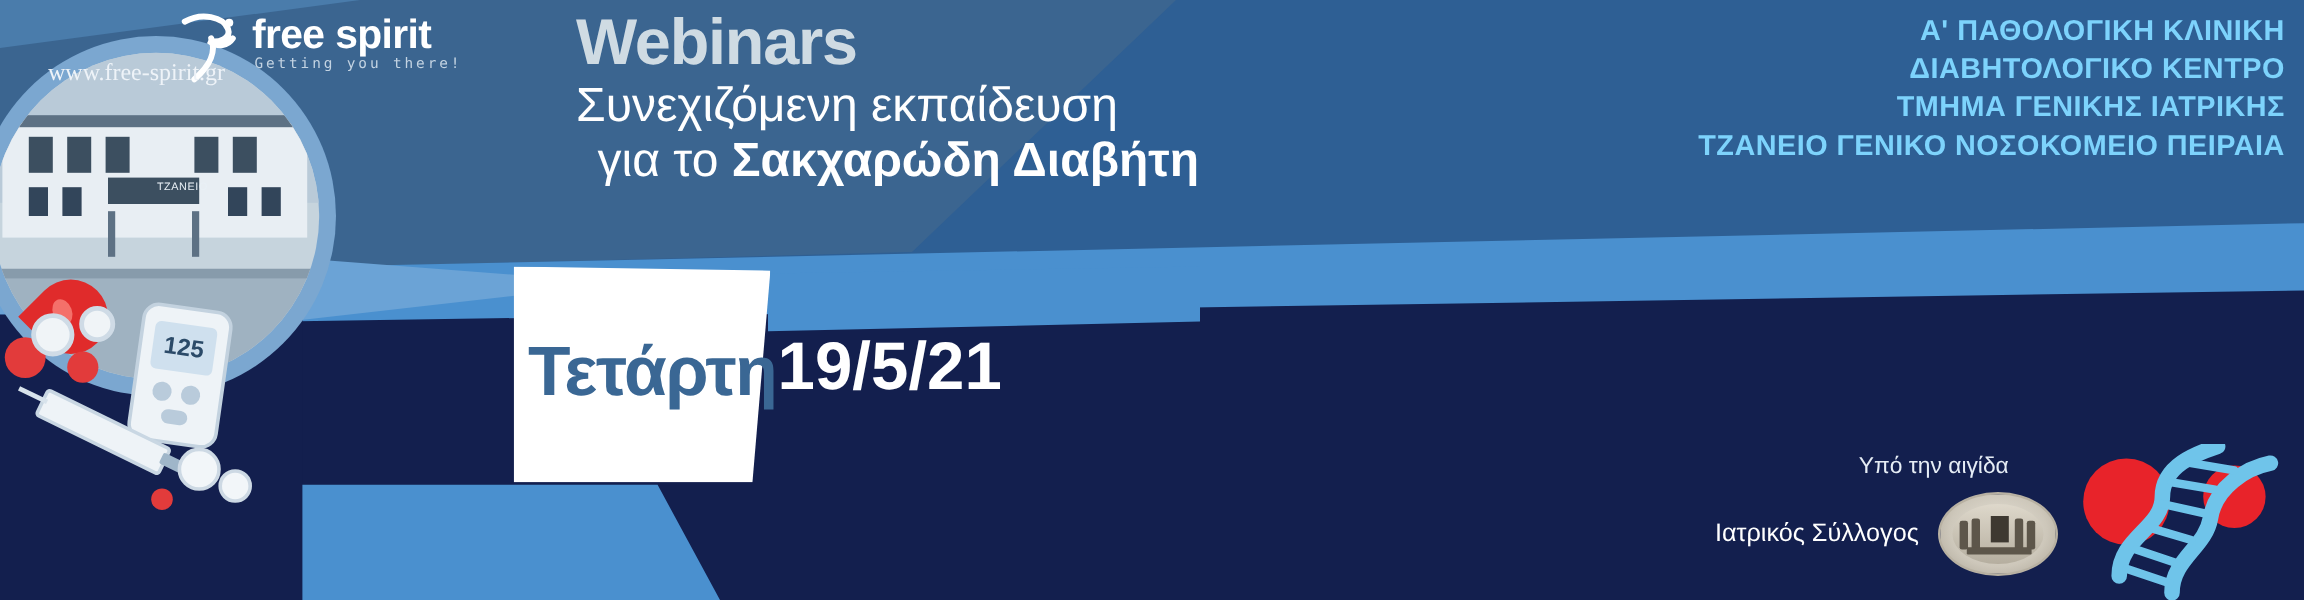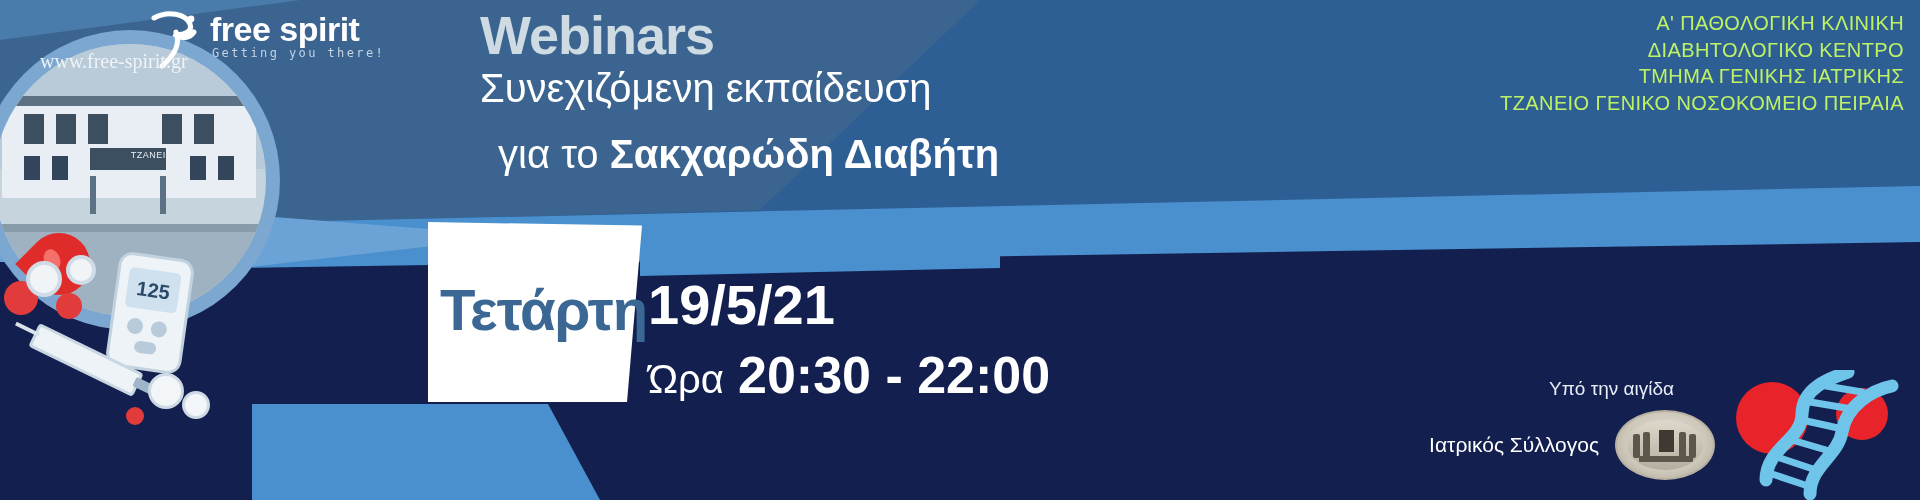--- a/index.html
+++ b/index.html
@@ -95,32 +95,32 @@
     font-size:54px;font-weight:bold;color:#cfdbe3;
     line-height:1.02;letter-spacing:-1px;margin:0 0 2px 0;
     font-family:"Liberation Sans",sans-serif;
   }
   .h-line{
     font-size:40px;color:#ffffff;line-height:1.16;
     font-weight:300;letter-spacing:0px;white-space:nowrap;
     font-family:"Liberation Sans",sans-serif;
   }
   .h-line b{font-weight:bold;}
-  .h-line.indent1{padding-left:18px;margin-top:20px;}
+  .h-line.indent1{padding-left:18px;}
   .h-line.indent2{padding-left:18px;}
 
   
   #inst{
     position:absolute;right:16px;top:10px;
     text-align:right;
   }
   .inst-line{
-    font-size:20px;color:#bef264;line-height:1.33;
+    font-size:24px;color:#7dd3fc;line-height:1.33;
     letter-spacing:0.4px;white-space:nowrap;
-    font-family:"Liberation Sans",sans-serif;font-weight:400;
+    font-family:"Liberation Sans",sans-serif;font-weight:700;
   }
 
   
   #date-card{
     position:absolute;left:428px;top:222px;
     width:214px;height:180px;background:#ffffff;
     clip-path:polygon(0 0, 100% 2%, 93% 100%, 0 100%);
   }
   #day-word{
     position:absolute;left:440px;top:276px;
@@ -276,24 +276,20 @@
   <div id="inst">
     <div class="inst-line">Α' ΠΑΘΟΛΟΓΙΚΗ ΚΛΙΝΙΚΗ</div>
     <div class="inst-line">ΔΙΑΒΗΤΟΛΟΓΙΚΟ ΚΕΝΤΡΟ</div>
     <div class="inst-line">ΤΜΗΜΑ ΓΕΝΙΚΗΣ ΙΑΤΡΙΚΗΣ</div>
     <div class="inst-line">ΤΖΑΝΕΙΟ ΓΕΝΙΚΟ ΝΟΣΟΚΟΜΕΙΟ ΠΕΙΡΑΙΑ</div>
   </div>
 
   <div id="date-card"></div>
   <div id="day-word">Τετάρτη</div>
   <div id="date-num">19/5/21</div>
-  <div id="time-row">
-    <span class="time-label">Ώρα</span>
-    <span class="time-value">20:30 - 22:00</span>
-  </div>
 
   <div id="aegis">Υπό την αιγίδα</div>
 
   <div id="sponsor-row">
     <div id="sponsor-name">
       <div>Ιατρικός Σύλλογος</div>
     </div>
     <div class="seal">
       <div class="seal-inner"></div>
       <div class="seal-fig" style="left:16px;top:22px;width:7px;height:24px;"></div>

